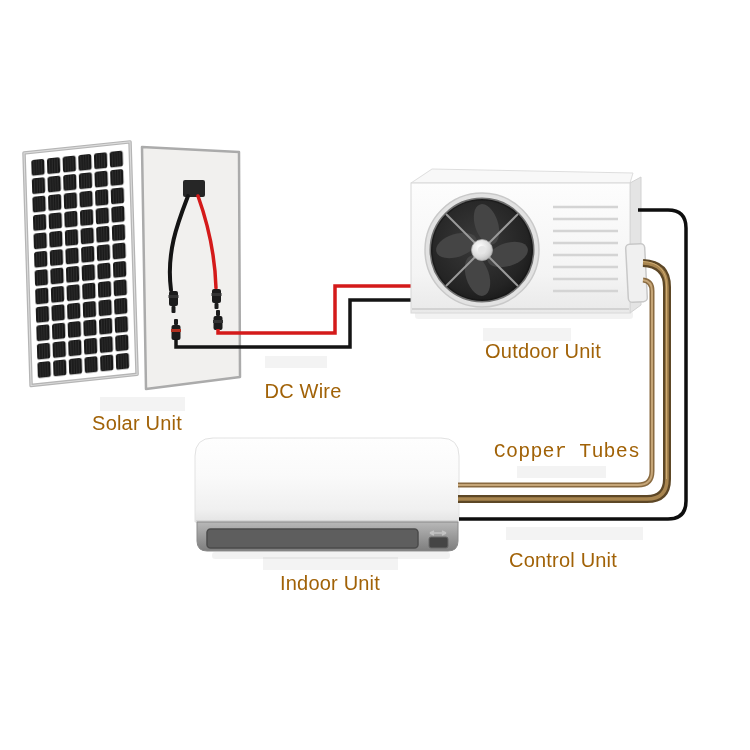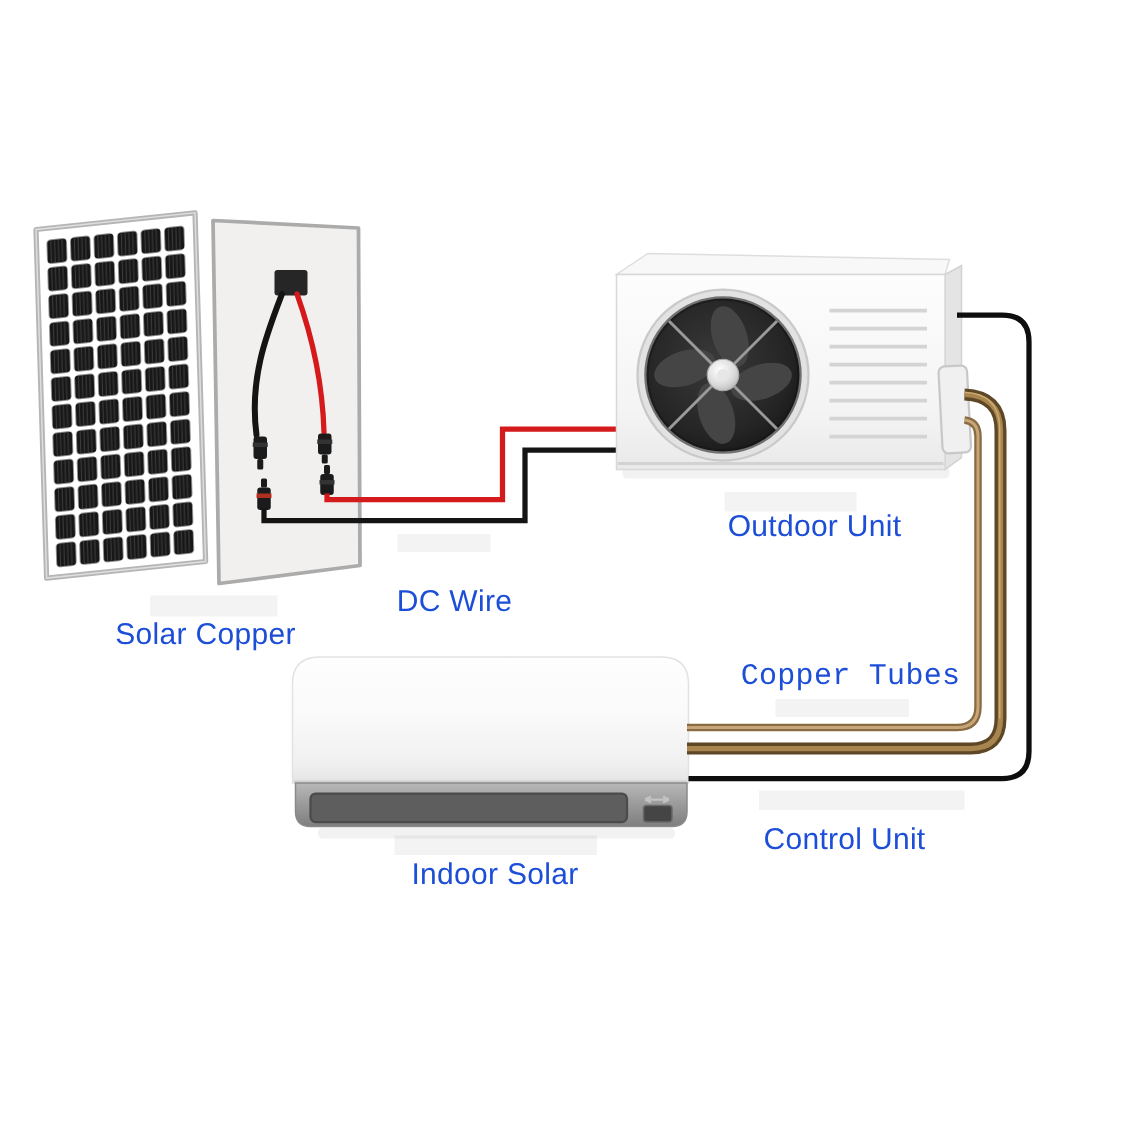--- a/index.html
+++ b/index.html
@@ -3,21 +3,21 @@
 <meta charset="utf-8">
 <style>
   html,body{margin:0;padding:0;background:#ffffff;}
   #stage{
     position:relative;width:750px;height:750px;background:#ffffff;overflow:hidden;
     font-family:"Liberation Sans", sans-serif;
   }
   #art{position:absolute;left:0;top:0;}
   .label{
     position:absolute;transform:translateX(-50%);
-    font-size:20px;color:#1d4ed8;white-space:nowrap;letter-spacing:0.2px;
+    font-size:20px;color:#a16207;white-space:nowrap;letter-spacing:0.2px;
   }
 </style>
 </head>
 <body>
 
 <div id="stage">
 
 <svg id="art" width="750" height="750" viewBox="0 0 750 750" xmlns="http://www.w3.org/2000/svg">
   <defs>
     <pattern id="cellpat" patternUnits="userSpaceOnUse" x="6" y="7" width="15.666" height="18.666">
@@ -157,19 +157,19 @@
     <path d="M643,261.5 Q666,262.5 666.5,285 L666.5,479" fill="none" stroke="#cdab72" stroke-width="1"></path>
   </g>
   <g>
     <path d="M643,280 Q652,281 652,291 L652,471 Q652,485 638,485 L458,485" fill="none" stroke="#8a6b41" stroke-width="5"></path>
     <path d="M643,280 Q652,281 652,291 L652,471 Q652,485 638,485 L458,485" fill="none" stroke="#c6a678" stroke-width="2"></path>
   </g>
 
   <path d="M638,210 L668,210 Q686,210 686,228 L686,501 Q686,519 668,519 L459,519" fill="none" stroke="#0e0e0e" stroke-width="3.5"></path>
 </svg>
 
-  <div class="label" style="left:137px;top:412px;">Solar Copper</div>
-  <div class="label" style="left:303px;top:390px;">DC Wire</div>
+  <div class="label" style="left:137px;top:412px;">Solar Unit</div>
+  <div class="label" style="left:303px;top:380px;">DC Wire</div>
   <div class="label" style="left:543px;top:340px;">Outdoor Unit</div>
   <div class="label" style="left:567px;top:440px;font-family:Liberation Mono, monospace;">Copper Tubes</div>
   <div class="label" style="left:563px;top:549px;">Control Unit</div>
-  <div class="label" style="left:330px;top:572px;">Indoor Solar</div>
+  <div class="label" style="left:330px;top:572px;">Indoor Unit</div>
 </div>
 
 </body></html>

